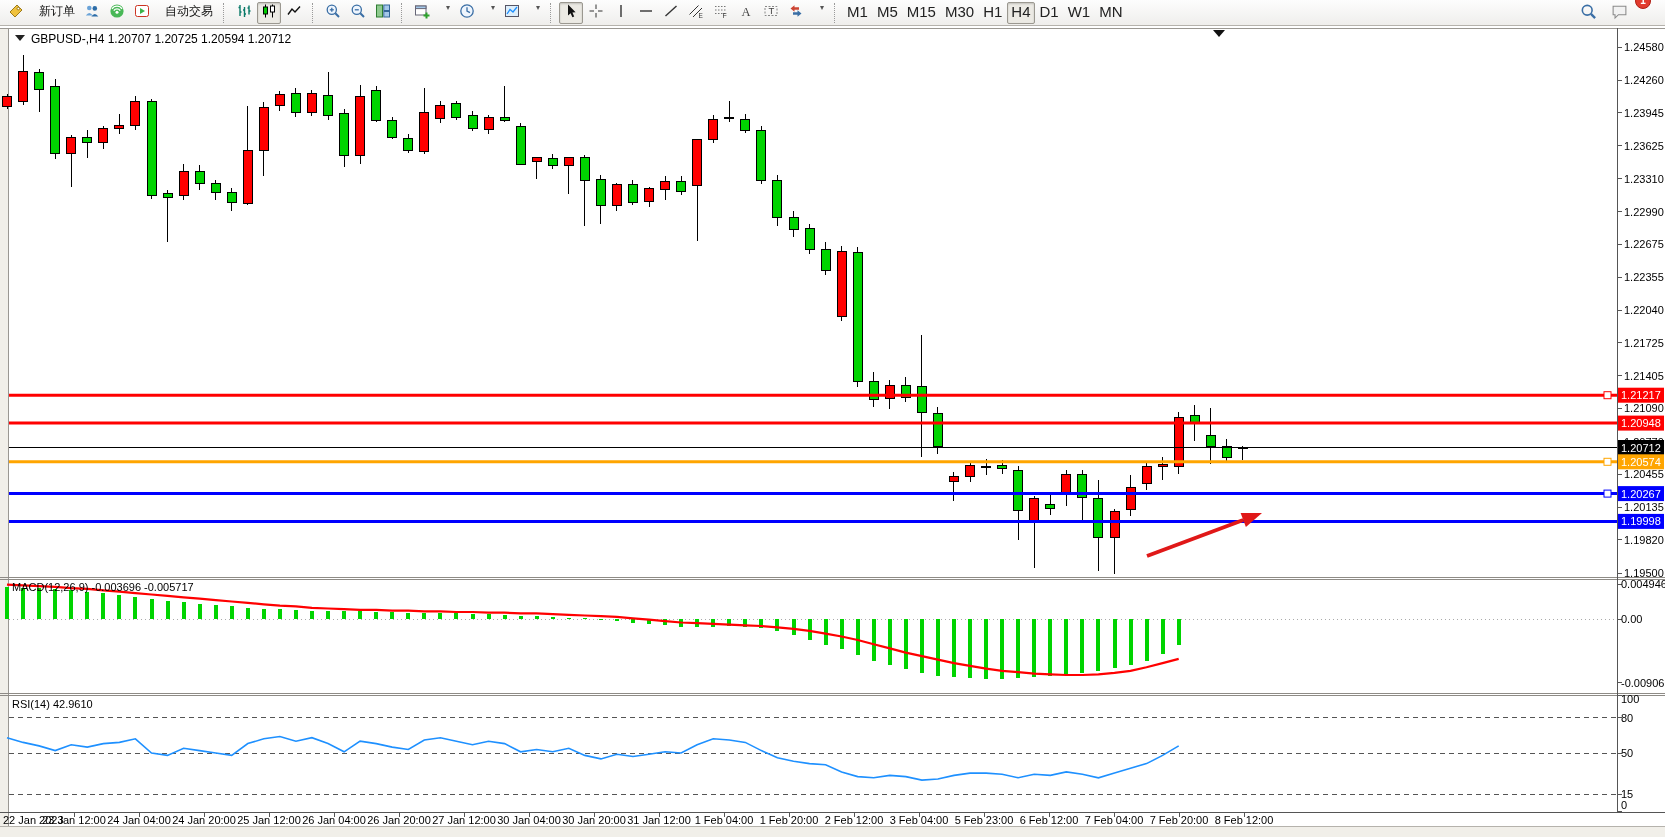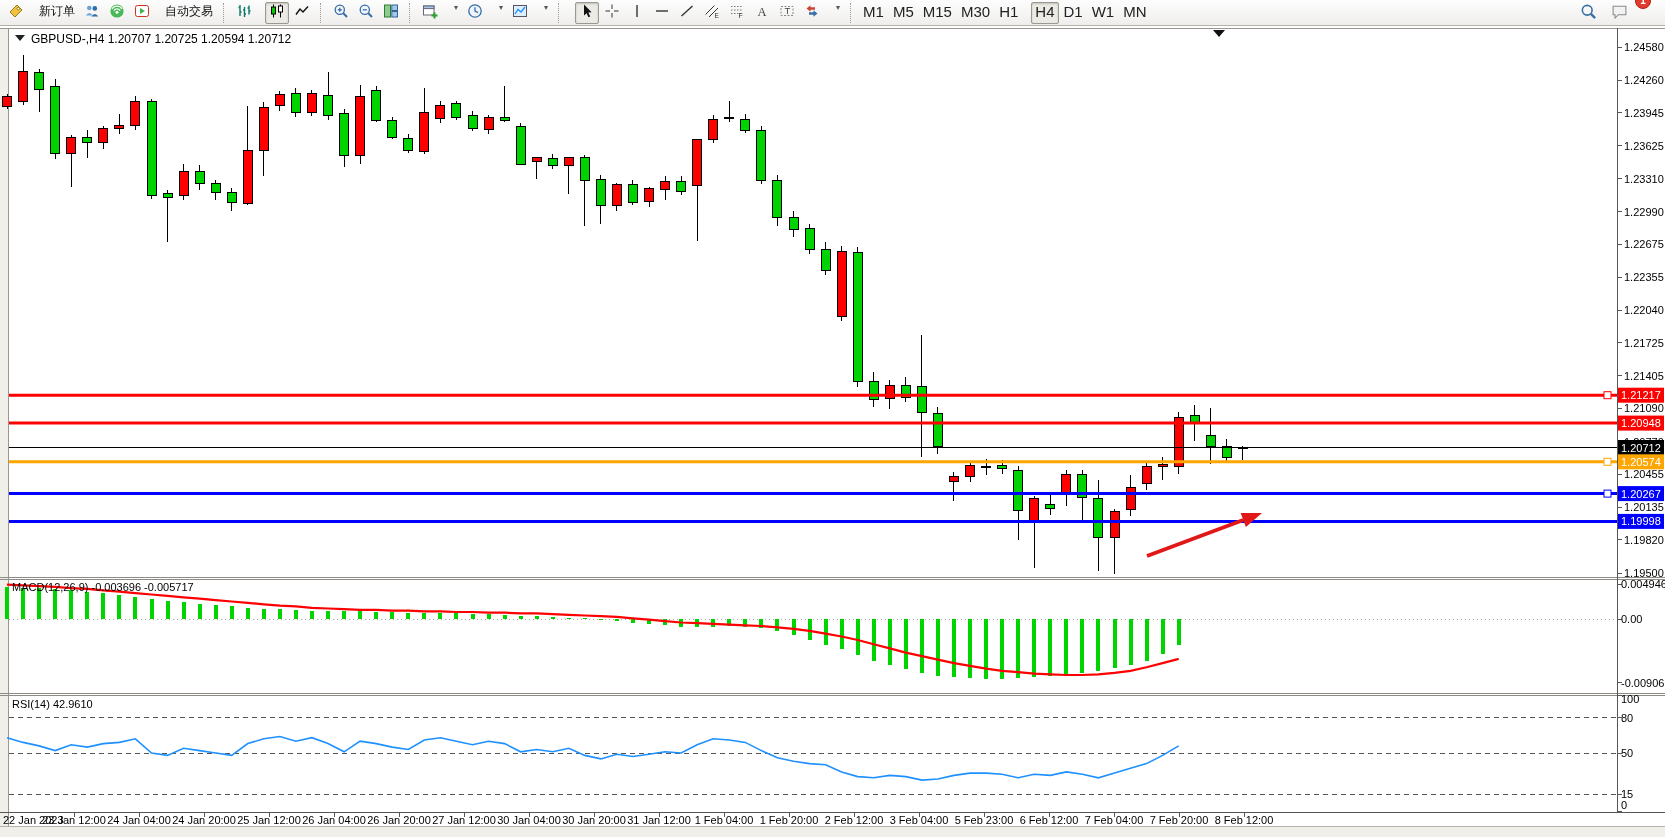--- a/index.html
+++ b/index.html
@@ -6,21 +6,21 @@
   #screen{position:relative;width:1665px;height:837px;background:#ffffff;overflow:hidden;
           font-family:"Liberation Sans",sans-serif;}
   
   #toolbar{position:absolute;left:0;top:0;width:1665px;height:26px;box-sizing:border-box;
            background:linear-gradient(#fdfdfd,#efeeec);border-bottom:1px solid #b5b2ac;
            display:flex;align-items:center;padding:0 4px;}
   .tb-group{display:flex;align-items:center;gap:1px;}
   .tb-sep{width:4px;height:20px;border-left:1px dotted #9a9a9a;margin:0 4px 0 6px;}
   .tb-btn{height:22px;min-width:22px;box-sizing:border-box;display:flex;justify-content:center;
           gap:15px;padding:0 3px;border:1px solid transparent;border-radius:2px;cursor:default;}
-  .tb-btn.active{border-color:#9b9890;background:#eceae4;box-shadow:inset 0 1px 2px rgba(0,0,0,.18);margin-left:8px;}
+  .tb-btn.active{border-color:#9b9890;background:#eceae4;box-shadow:inset 0 1px 2px rgba(0,0,0,.18);}
   .tb-btn .lbl{font-size:12px;color:#111;white-space:nowrap;}
   .tb-btn .dd{font-size:8px;color:#555;margin-left:1px;}
   .tf .lbl{font-size:15px;color:#222;}
   #tb-right{margin-left:auto;display:flex;align-items:center;gap:6px;padding-right:6px;}
   .nbadge{display:inline-block;background:#e23b2e;color:#fff;border:1px solid #b02015;border-radius:50%;
           width:14px;height:14px;font:bold 10px/14px "Liberation Sans",sans-serif;text-align:center;
           margin-left:-8px;margin-top:-10px;}
   
   #chart{position:absolute;left:0;top:26px;}
   #chart text{font-family:"Liberation Sans",sans-serif;}

